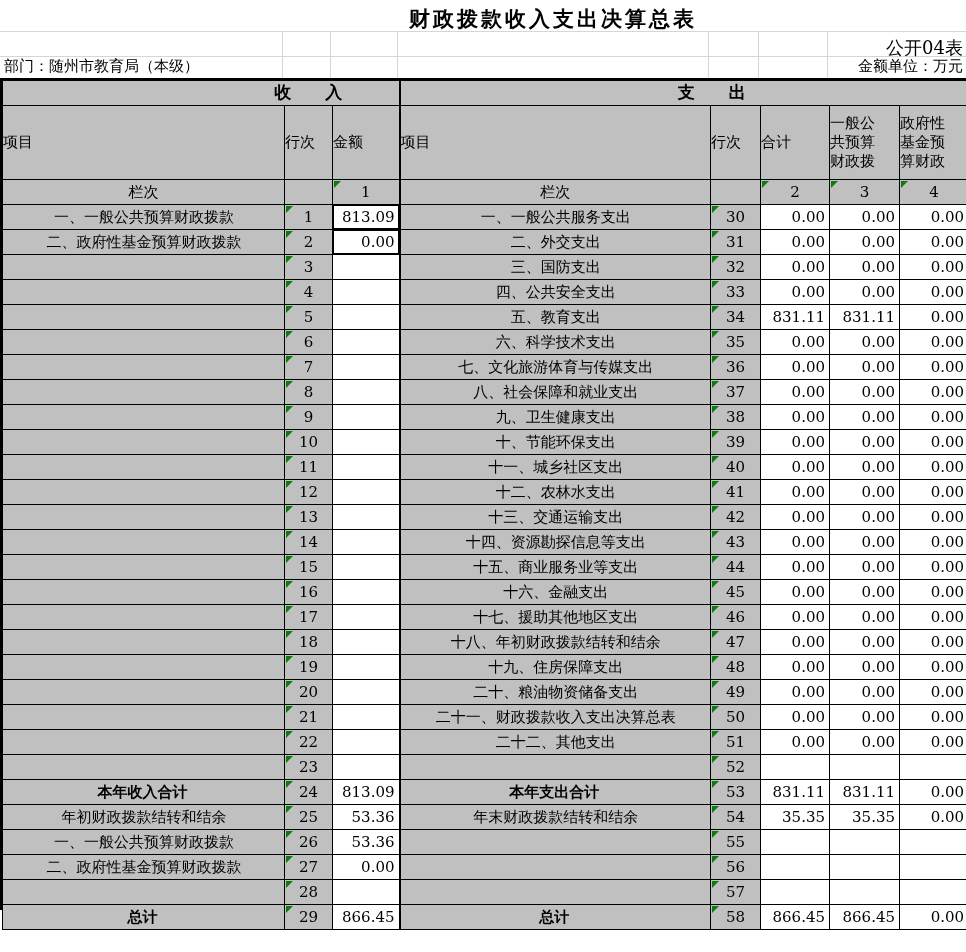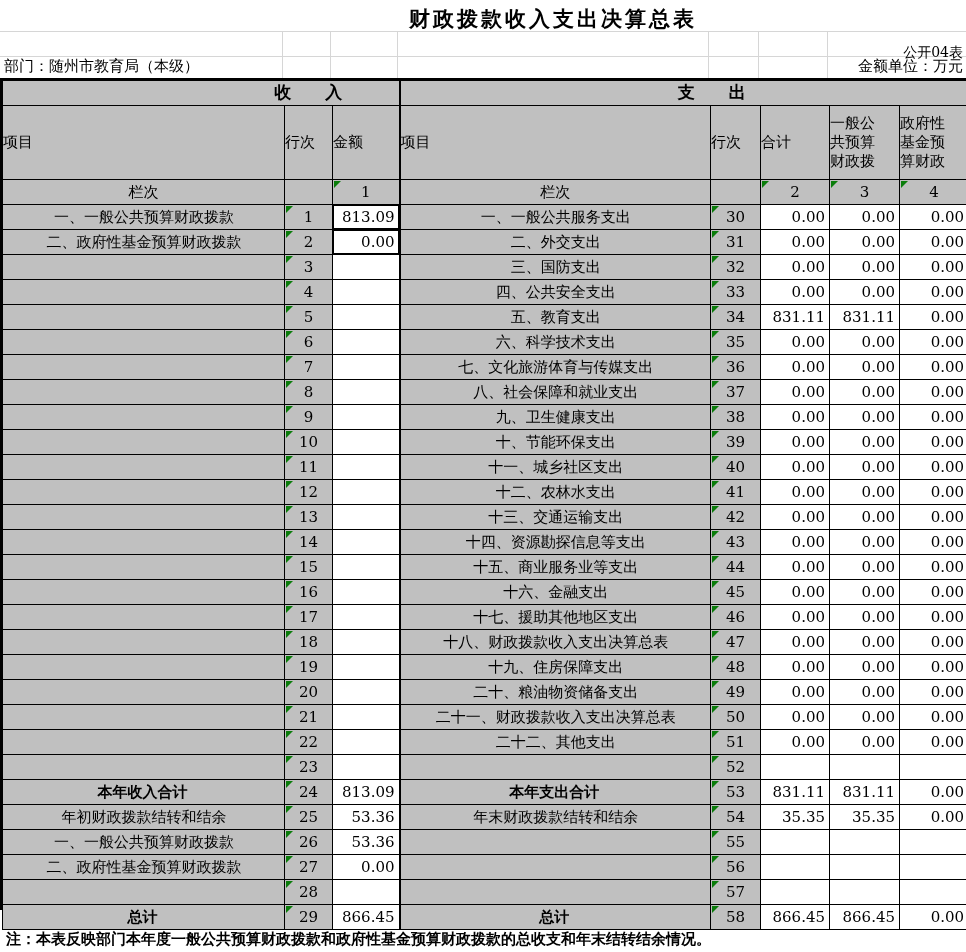--- a/index.html
+++ b/index.html
@@ -9,21 +9,21 @@
     overflow:hidden;
   }
   
   .tophead{position:absolute;top:0;left:0;width:966px;height:78px;background:#fff;}
   .gv{position:absolute;top:31px;height:47px;width:1px;background:#d6d6d6;}
   .gh{position:absolute;left:0;width:966px;height:1px;background:#d6d6d6;}
   .title{
     position:absolute;left:553px;top:5px;transform:translateX(-50%);
     font-size:21px;font-weight:bold;letter-spacing:3px;white-space:nowrap;
   }
-  .code{position:absolute;right:3px;top:36px;font-size:14px;white-space:nowrap;margin-top:8px;}
+  .code{position:absolute;right:3px;top:36px;font-size:18px;white-space:nowrap;}
   .dept{position:absolute;left:4px;top:57px;font-size:15px;white-space:nowrap;}
   .unit{position:absolute;right:3px;top:57px;font-size:15px;white-space:nowrap;}
   
   .sheet{
     position:absolute;top:78px;left:0;width:966px;height:832px;
     box-sizing:border-box;border:2px solid #000;
     display:flex;flex-direction:column;background:#c0c0c0;
   }
   table{border-collapse:collapse;table-layout:fixed;width:100%;flex:none;}
   td{
@@ -280,21 +280,21 @@
           <td class="item rsec">十七、援助其他地区支出</td>
           <td class="line"><span class="tri"></span>46</td>
           <td class="val">0.00</td>
           <td class="val">0.00</td>
           <td class="val">0.00</td>
         </tr>
         <tr>
           <td class="item"></td>
           <td class="line"><span class="tri"></span>18</td>
           <td class="val"></td>
-          <td class="item rsec">十八、财政拨款收入支出决算总表</td>
+          <td class="item rsec">十八、年初财政拨款结转和结余</td>
           <td class="line"><span class="tri"></span>47</td>
           <td class="val">0.00</td>
           <td class="val">0.00</td>
           <td class="val">0.00</td>
         </tr>
         <tr>
           <td class="item"></td>
           <td class="line"><span class="tri"></span>19</td>
           <td class="val"></td>
           <td class="item rsec">十九、住房保障支出</td>
@@ -398,14 +398,13 @@
           <td class="line"><span class="tri"></span>29</td>
           <td class="val">866.45</td>
           <td class="item rsec tot">总计</td>
           <td class="line"><span class="tri"></span>58</td>
           <td class="val">866.45</td>
           <td class="val">866.45</td>
           <td class="val">0.00</td>
         </tr>
       </tbody>
   </table>
-  <div class="note">注：本表反映部门本年度一般公共预算财政拨款和政府性基金预算财政拨款的总收支和年末结转结余情况。</div>
 </div>
 
 </body></html>

